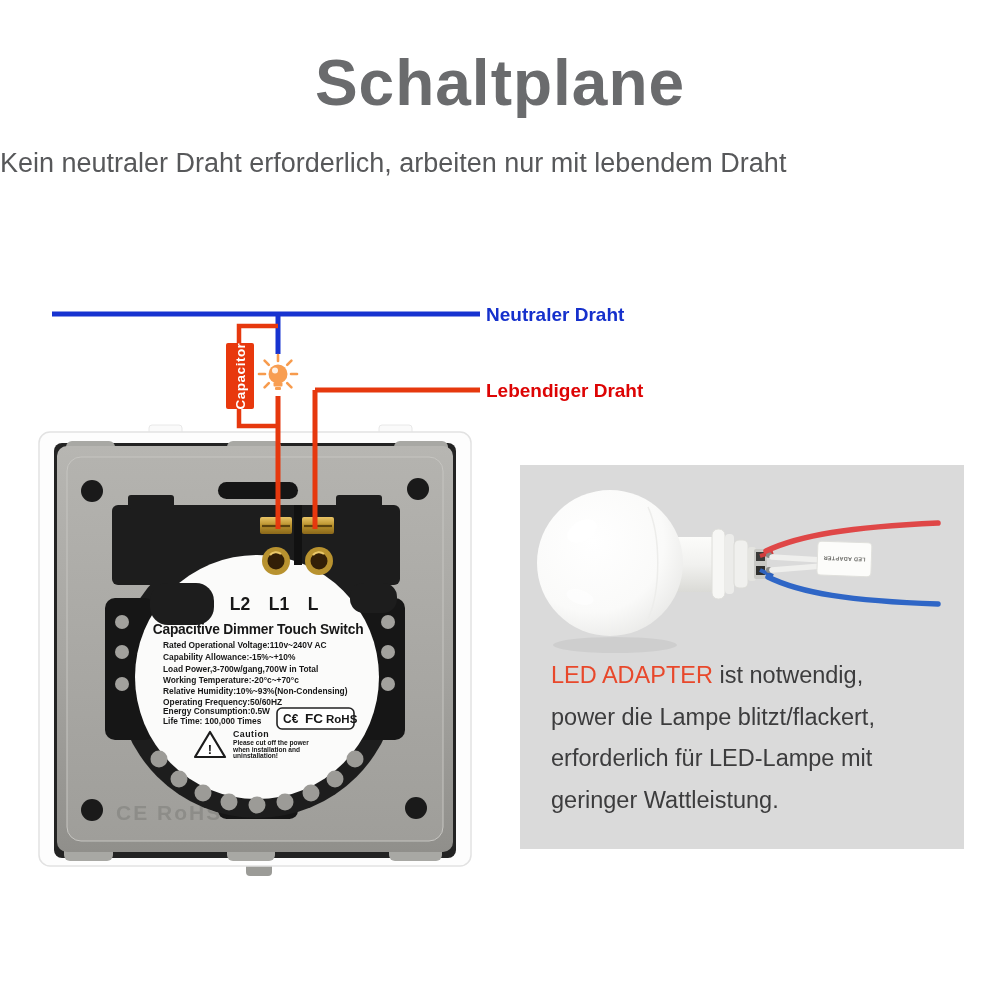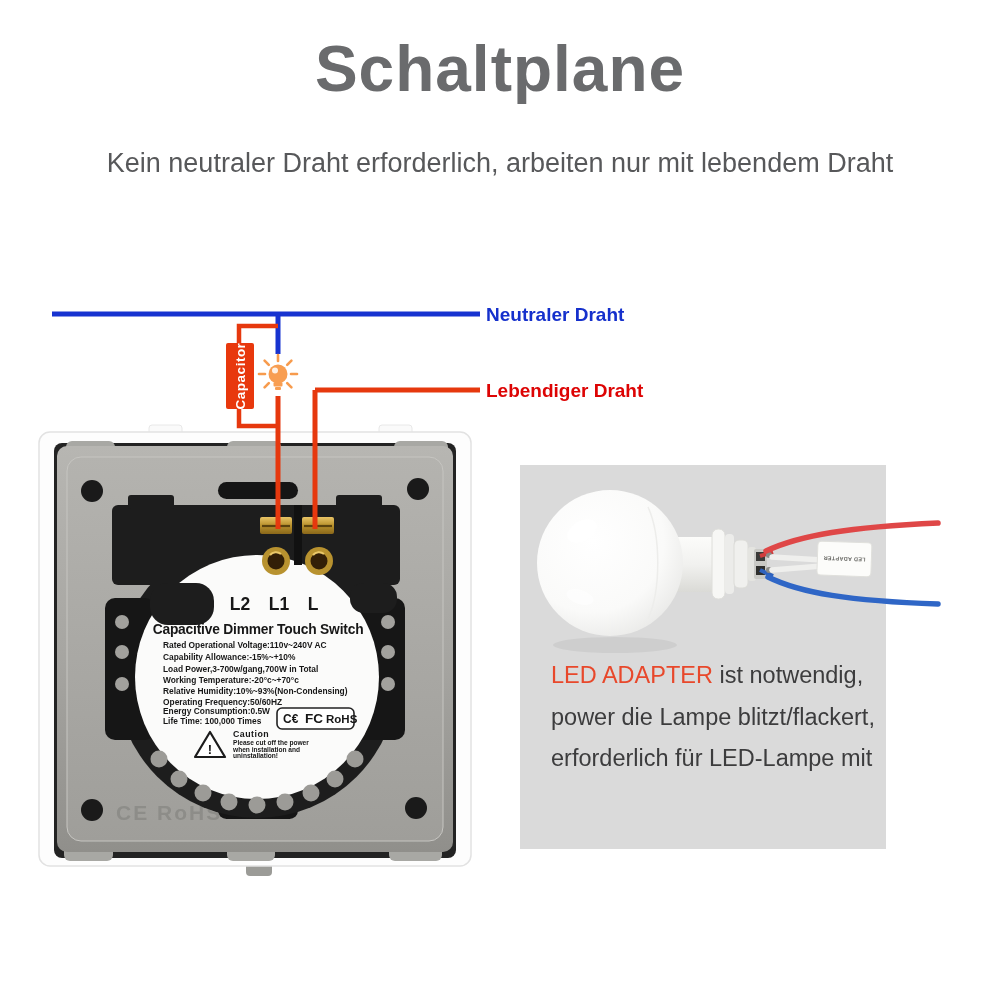--- a/index.html
+++ b/index.html
@@ -1,23 +1,23 @@
 <!DOCTYPE html>
 <html><head>
 <meta charset="utf-8">
 <style>
   html,body{margin:0;padding:0;background:#fff;}
   .page{position:relative;width:1000px;height:1000px;background:#ffffff;overflow:hidden;
         font-family:"Liberation Sans", sans-serif;}
-  .title{position:absolute;left:0;top:32px;width:1000px;text-align:center;
+  .title{position:absolute;left:0;top:46px;width:1000px;text-align:center;
          font-size:64px;font-weight:700;color:#6a6b6d;letter-spacing:1px;margin:0;}
-  .subtitle{position:absolute;left:0;top:148px;width:1000px;text-align:center;
+  .subtitle{position:absolute;left:0;top:148px;width:1000px;text-align:left;
             font-size:27px;font-weight:400;color:#57585a;margin:0;}
   .diagram{position:absolute;left:0;top:280px;width:700px;height:610px;}
-  .panel{position:absolute;left:520px;top:465px;width:366px;height:384px;background:#dadada;}
+  .panel{position:absolute;left:520px;top:465px;width:436px;height:384px;background:#dadada;padding-left:8px;}
   .panel-photo{position:absolute;left:0;top:0;width:442px;height:200px;}
   .note{position:absolute;left:31px;top:190px;width:395px;
         font-size:23.5px;line-height:41.5px;color:#3c3c3d;}
   .note p{margin:0;}
   .hl{font-weight:400;}
 </style>
 </head>
 <body>
 
 <div class="page">
@@ -226,16 +226,17 @@
         <text x="27" y="19" transform="rotate(180 27 17)" text-anchor="middle" font-size="5.5" font-weight="700" fill="#6a6a66" letter-spacing="0.3">LED ADAPTER</text>
       </g>
     </svg>
 
     <div class="note">
       <p>
         <span class="hl" style="color:#e8482b">LED ADAPTER</span><span> ist notwendig,</span>
       </p>
       <p>power die Lampe blitzt/flackert,</p>
       <p>erforderlich für LED-Lampe mit</p>
+      <p>geringer Wattleistung.</p>
     </div>
   </div>
 
 </div>
 
 </body></html>

